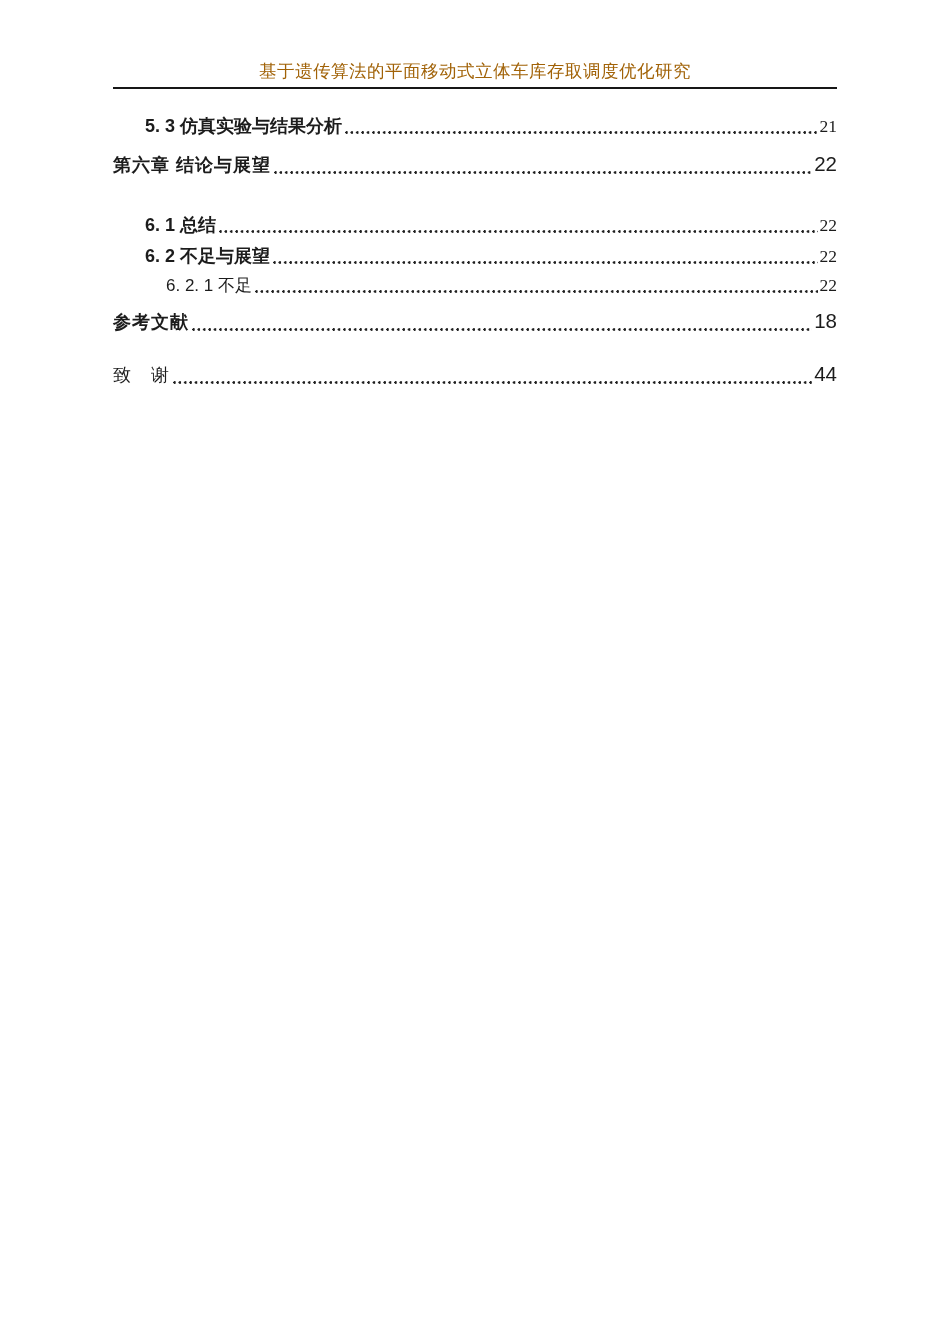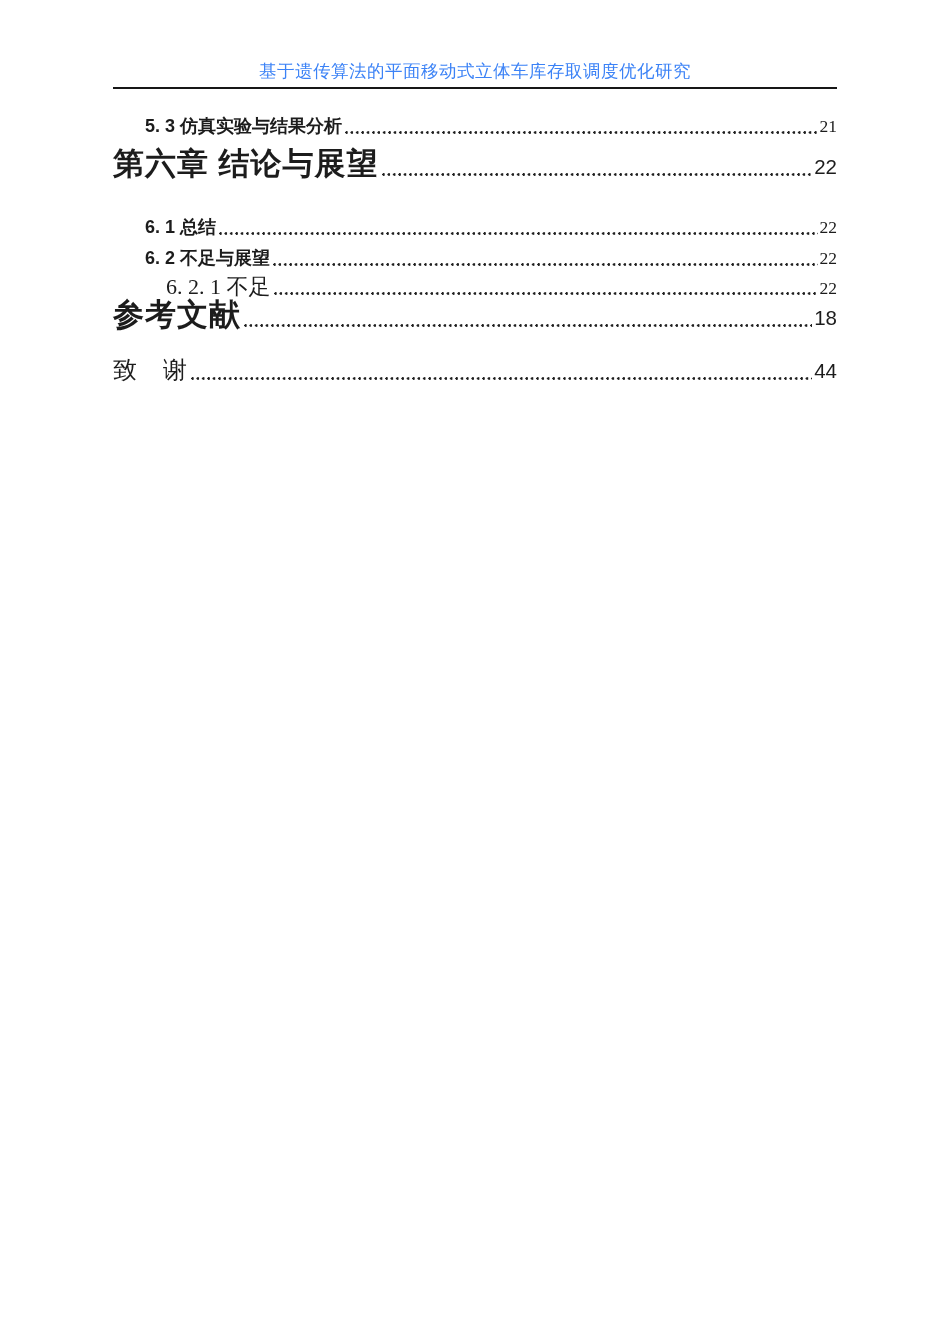--- a/index.html
+++ b/index.html
@@ -22,21 +22,21 @@
   
   .doc-header {
     padding-top: 58px;
   }
   .doc-header-title {
     text-align: center;
     font-family: "Liberation Serif", "DejaVu Serif", serif;
     font-size: 17.5px;
     line-height: 26px;
     letter-spacing: 0.5px;
-    color: #3b82f6;
+    color: #a16207;
   }
   .doc-header-rule {
     margin-top: 3px;
     border-bottom: 2.5px solid #161616;
     height: 0;
   }
   
   .toc { width: 100%; }
   .toc-row {
     display: flex;
@@ -53,71 +53,71 @@
     background-size: 5.4px 4px;
     background-repeat: repeat-x;
     background-position: left calc(100% - 4px);
     min-width: 10px;
   }
   
   .row-chapter { line-height: 30px; }
   .row-chapter .toc-title {
     font-family: "Liberation Sans", "DejaVu Sans", sans-serif;
     font-weight: 700;
-    font-size: 31px;
+    font-size: 18px;
     letter-spacing: 1px;
   }
   .row-chapter .toc-page,
   .row-plain .toc-page {
     font-family: "Liberation Sans", "DejaVu Sans", sans-serif;
     font-weight: 500;
     font-size: 20.5px;
   }
   .row-chapter .leader, .row-plain .leader { background-position: left calc(100% - 5px); }
   
   .row-plain { line-height: 30px; }
   .row-plain .toc-title {
     font-family: "Liberation Serif", "DejaVu Serif", serif;
     font-weight: 400;
-    font-size: 24px;
+    font-size: 18px;
     letter-spacing: 1px;
   }
   
   .row-sub { line-height: 25px; padding-left: 32px; }
   .row-sub .toc-title {
     font-family: "Liberation Sans", "DejaVu Sans", sans-serif;
     font-weight: 600;
     font-size: 18px;
   }
   .row-sub .toc-page {
     font-family: "Liberation Serif", "DejaVu Serif", serif;
     font-weight: 400;
     font-size: 17.5px;
     text-align: right;
   }
   
   .row-subsub { line-height: 24px; padding-left: 53px; }
   .row-subsub .toc-title {
-    font-family: Liberation Serif, serif;
+    font-family: Liberation Sans, sans-serif;
     font-weight: 400;
-    font-size: 22px;
+    font-size: 17px;
   }
   .row-subsub .toc-page {
     font-family: "Liberation Serif", "DejaVu Serif", serif;
     font-weight: 400;
     font-size: 17.5px;
   }
   
   .mt-r1 { margin-top: 25px; }
   .mt-r2 { margin-top: 10px; }
   .mt-r3 { margin-top: 33px; }
   .mt-r4 { margin-top: 6px; }
   .mt-r5 { margin-top: 4px; }
   .mt-r6 { margin-top: 3px; }
-  .mt-r7 { }
+  .mt-r7 { margin-top: 8px; }
   .mt-r8 { margin-top: 22px; }
 </style>
 </head>
 <body>
 
 <div class="page">
 
   <div class="doc-header">
     <div class="doc-header-title">基于遗传算法的平面移动式立体车库存取调度优化研究</div>
     <div class="doc-header-rule"></div>

